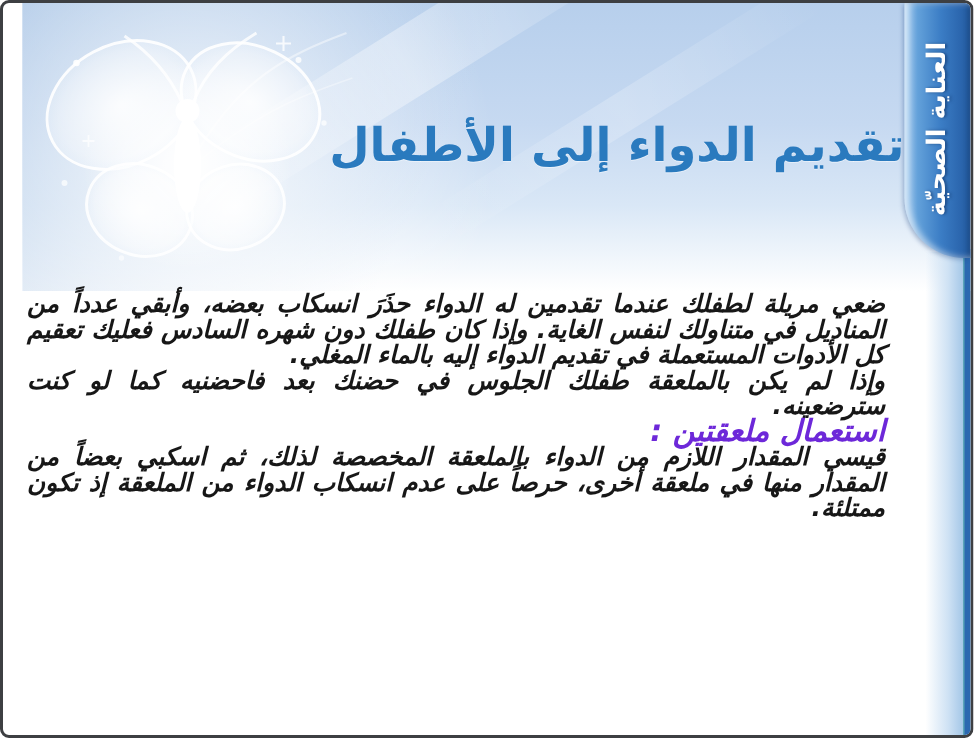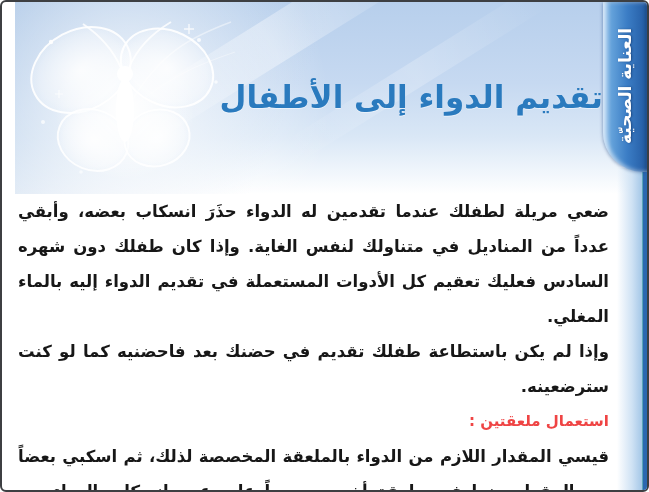--- a/index.html
+++ b/index.html
@@ -91,33 +91,34 @@
     top: 164px; right: 0; bottom: 0;
     width: 5px;
     background: #2b68b0;
     border-left: 1px solid #5aa4b8;
   }
 
   
   .content {
     position: absolute;
     top: 186px; left: 0; right: 0; bottom: 0;
-    padding: 6px 38px 8px 16px;
+    padding: 6px 57px 8px 16px;
     direction: rtl;
     text-align: justify;
     color: #171717;
     font-size: 16.5px;
-    line-height: 35px;
+    line-height: 17px;
     font-weight: bold;
+    font-style: italic;
   }
   .content p { margin: 0; }
   .section-heading {
     margin: 22px 0 0 0;
-    color: #ef4444;
-    font-size: 15px;
+    color: #6d28d9;
+    font-size: 20px;
     font-weight: bold;
   }
 </style>
 </head>
 <body>
 
 <div class="page">
 
   <div class="header">
     <div class="streak s1"></div>
@@ -167,18 +168,18 @@
 
   <div class="right-strip"></div>
   <div class="right-line"></div>
 
   <div class="side-tab">
     <div class="side-tab-label">العناية الصحيّة</div>
   </div>
 
   <div class="content">
     <p>ضعي مريلة لطفلك عندما تقدمين له الدواء حذَرَ انسكاب بعضه، وأبقي عدداً من المناديل في متناولك لنفس الغاية. وإذا كان طفلك دون شهره السادس فعليك تعقيم كل الأدوات المستعملة في تقديم الدواء إليه بالماء المغلي.</p>
-    <p>وإذا لم يكن باستطاعة طفلك تقديم في حضنك بعد فاحضنيه كما لو كنت سترضعينه.</p>
+    <p>وإذا لم يكن بالملعقة طفلك الجلوس في حضنك بعد فاحضنيه كما لو كنت سترضعينه.</p>
     <p class="section-heading">استعمال ملعقتين :</p>
     <p>قيسي المقدار اللازم من الدواء بالملعقة المخصصة لذلك، ثم اسكبي بعضاً من المقدار منها في ملعقة أخرى، حرصاً على عدم انسكاب الدواء من الملعقة إذ تكون ممتلئة.</p>
   </div>
 
 </div>
 
 </body></html>

